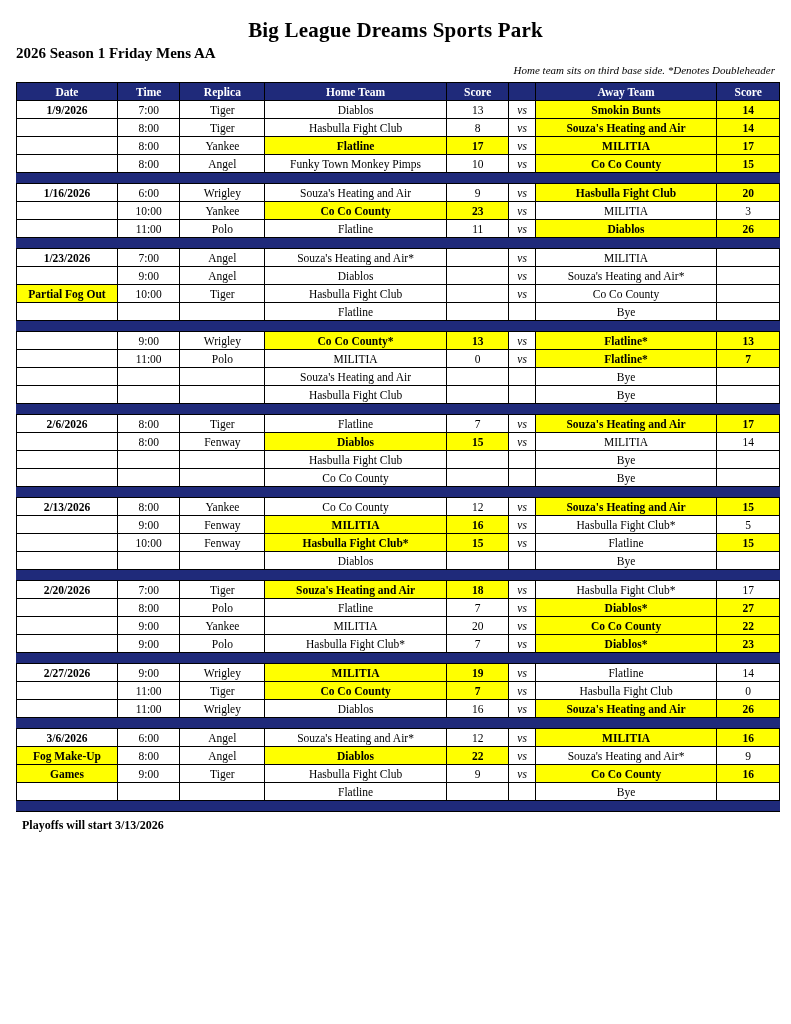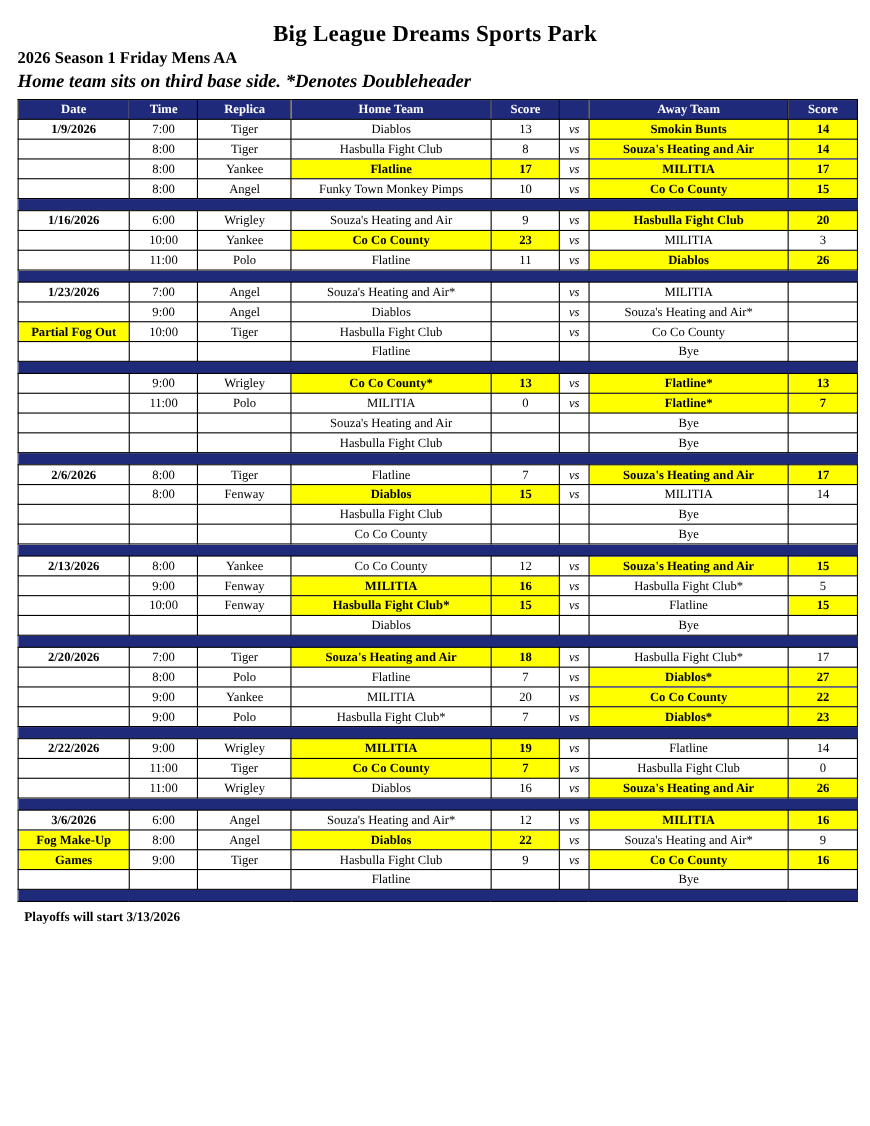--- a/index.html
+++ b/index.html
@@ -28,24 +28,24 @@
     letter-spacing: 0.2px;
     margin: 4px 0 2px 0;
   }
   .subtitle {
     text-align: left;
     font-size: 15px;
     font-weight: bold;
     margin: 0 0 2px 0;
   }
   .note {
-    text-align: left;
-    font-size: 17px;
+    text-align: right;
+    font-size: 11px;
     font-style: italic;
-    font-weight: bold;
+    font-weight: normal;
     margin: 2px 0 6px 0;
   }
   table.sched {
     border-collapse: collapse;
     width: 764px;
     margin: 0 auto;
     table-layout: fixed;
   }
   table.sched td, table.sched th {
     border: 1px solid #000000;
@@ -412,21 +412,21 @@
           <td>Hasbulla Fight Club*</td>
           <td>7</td>
           <td class="vs">vs</td>
           <td class="hl">Diablos*</td>
           <td class="hl">23</td>
         </tr>
         <tr class="sep">
           <td colspan="8"></td>
         </tr>
         <tr>
-          <td class="date-cell">2/22/2026</td>
+          <td class="date-cell">2/27/2026</td>
           <td>9:00</td>
           <td>Wrigley</td>
           <td class="hl">MILITIA</td>
           <td class="hl">19</td>
           <td class="vs">vs</td>
           <td>Flatline</td>
           <td>14</td>
         </tr>
         <tr>
           <td class="date-cell"></td>

